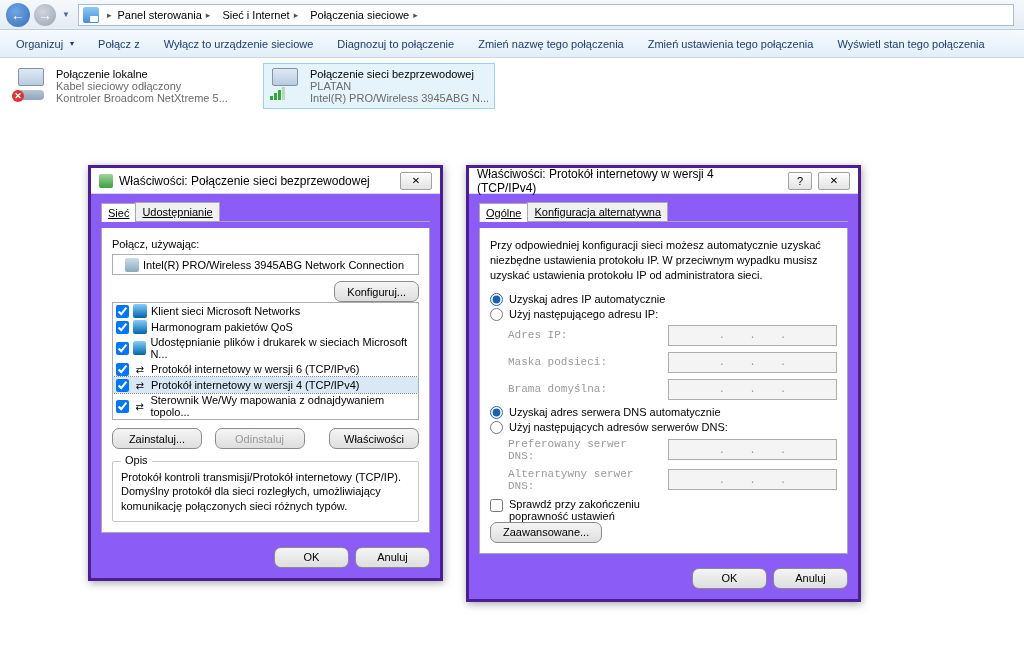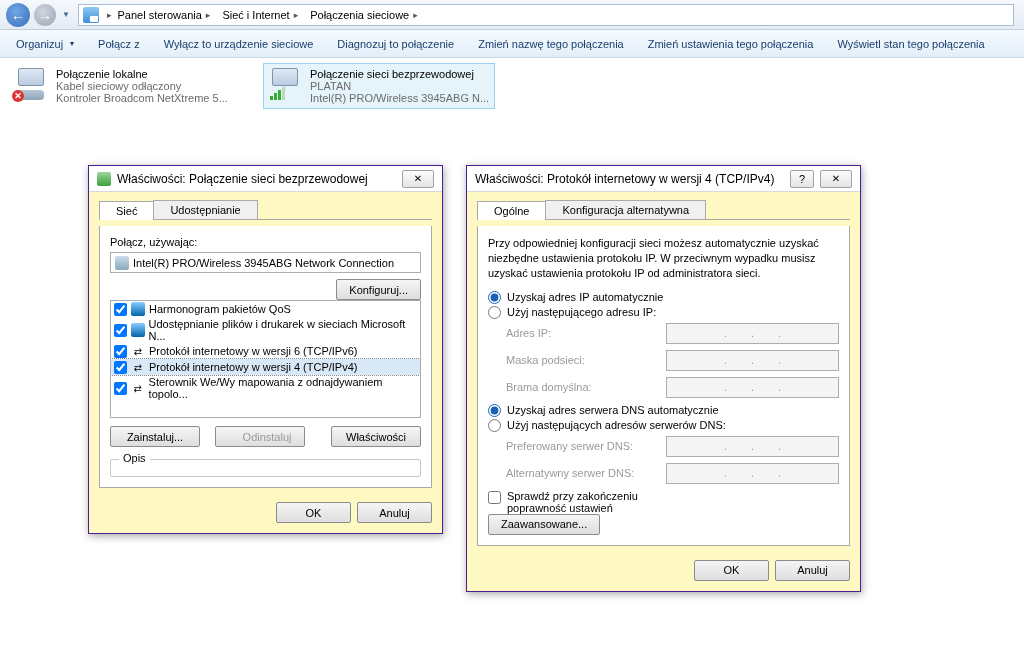--- a/index.html
+++ b/index.html
@@ -24,45 +24,45 @@
   .conn-item.sel { background:#e5f3fb; outline:1px solid #9bd1f2; }
   .conn-icon { width:36px; height:32px; position:relative; }
   .conn-icon .mon { width:26px; height:18px; background:linear-gradient(#dfe9f3,#b9cbe0); border:1px solid #7d93ae; border-radius:2px; position:absolute; top:0; left:4px; }
   .conn-icon .cable { width:30px; height:10px; position:absolute; bottom:0; left:0; background:linear-gradient(#b7c6d8,#8fa3b9); border-radius:4px; }
   .conn-icon.err::after { content:"✕"; color:#fff; background:#d33; border-radius:50%; width:12px; height:12px; font-size:9px; font-weight:bold; display:flex; align-items:center; justify-content:center; position:absolute; bottom:-2px; left:-2px;}
   .conn-icon .bars { position:absolute; bottom:0; left:2px; display:flex; gap:1px; align-items:flex-end;}
   .conn-icon .bars span{ width:3px; background:#2fae2f; }
   .conn-icon .bars span:nth-child(1){height:4px;} .conn-icon .bars span:nth-child(2){height:7px;} .conn-icon .bars span:nth-child(3){height:10px;} .conn-icon .bars span:nth-child(4){height:13px; background:#bcd7bc;}
   .conn-text .t1 { color:#000; } .conn-text .t2,.conn-text .t3 { color:#6b6b6b; }
   
-  .dlg { position:absolute; background:#fef9c3; border:1px solid #4c1d95; box-shadow:1px 2px 8px rgba(0,0,0,.35); }
+  .dlg { position:absolute; background:#8b5cf6; border:3px solid #4c1d95; box-shadow:1px 2px 8px rgba(0,0,0,.35); }
   .dlg-title { height:26px; background:#fff; border-bottom:1px solid #d8d8d8; display:flex; align-items:center; padding:0 8px; gap:6px; font-size:12px;}
   .dlg-title .spacer{flex:1;}
   .dlg-close { width:32px; height:18px; border:1px solid #a1a1a1; background:linear-gradient(#fdfdfd,#e3e3e3); display:flex; align-items:center; justify-content:center; font-size:10px; border-radius:2px; cursor:pointer;}
   .dlg-help { width:24px; height:18px; border:1px solid #a1a1a1; background:linear-gradient(#fdfdfd,#e3e3e3); display:flex; align-items:center; justify-content:center; font-size:11px; border-radius:2px; cursor:pointer;}
   .dlg-body { padding:8px 10px 10px; display:flex; flex-direction:column; gap:6px;}
   .tabs { display:flex; border-bottom:1px solid #a9a9a9; }
-  .tab { padding:3px 16px; border:1px solid #a9a9a9; border-bottom:none; background:#f0f0f0; margin-right:-1px; position:relative; cursor:pointer; }
+  .tab { padding:3px 6px; border:1px solid #a9a9a9; border-bottom:none; background:#f0f0f0; margin-right:-1px; position:relative; cursor:pointer;text-decoration:underline; }
   .tab.act { background:#fff; top:1px; }
   .tab-page { background:#fff; border:1px solid #a9a9a9; border-top:none; padding:10px; }
   
-  .field { height:21px; border:1px solid #abadb3; background:#fff; display:flex; align-items:center; padding:0 4px; width:100%; }
-  .win-btn { height:21px; min-width:75px; padding:0 12px; border:1px solid #8b8b8b; background:linear-gradient(#f5f5f5,#dedede); border-radius:2px; cursor:pointer; font-size:11px;}
+  .field { height:21px; border:1px solid #abadb3; background:#fff; display:flex; align-items:center; padding:0 12px; width:100%; }
+  .win-btn { height:21px; min-width:75px; padding:0 12px; border:1px solid #8b8b8b; background:linear-gradient(#f5f5f5,#dedede); border-radius:7px; cursor:pointer; font-size:11px;}
   .listbox { border:1px solid #abadb3; background:#fff; height:118px; overflow:hidden; }
   .li-row { display:flex; align-items:center; gap:4px; padding:1px 3px; }
   .li-row.sel { background:#d9e8f7; outline:1px dotted #888; }
   .li-row input[type=checkbox]{ width:13px; height:13px; }
   .li-icon { width:14px; height:14px; display:inline-flex; align-items:center; justify-content:center; font-size:10px;}
   .li-icon.srv { background:linear-gradient(#8cf,#06a); border-radius:2px;}
   .li-icon.proto { color:#000;}
   .group { border:1px solid #c8c8c8; border-radius:2px; padding:8px; margin-top:4px; position:relative; }
   .group-lbl { position:absolute; top:-8px; left:8px; background:#fff; padding:0 4px; }
   .radio-row { display:flex; align-items:flex-start; gap:6px; margin:2px 0; }
   .radio-row input[type=radio]{ width:13px; height:13px; accent-color:#1a61b5;}
-  .ip-grid { display:grid; grid-template-columns: 150px 1fr; gap:6px 10px; margin:4px 0 6px 18px; align-items:center;}
+  .ip-grid { display:grid; grid-template-columns: 150px 1fr; gap:6px 10px; margin:4px 0 6px 18px; align-items:center;font-family:Liberation Mono, monospace;}
   .ip-field { height:21px; border:1px solid #abadb3; background:#fff; display:flex; align-items:center; justify-content:center; gap:24px; color:#777;}
   .ip-field.dis { background:#f4f4f4; color:#a0a0a0;}
   .disabled-txt { color:#9a9a9a; }
   .btn-row { display:flex; justify-content:flex-end; gap:6px; margin-top:8px;}
 </style>
 </head>
 <body>
 
 <div class="nav-bar">
   <div class="nav-back">←</div>
@@ -144,20 +144,25 @@
         <span style="width:14px;height:14px;background:linear-gradient(#cde,#8ab);border-radius:2px;margin-right:4px;"></span>
         <span>Intel(R) PRO/Wireless 3945ABG Network Connection</span>
       </div>
       <div class="btn-row" style="margin-top:6px;">
           <button class="win-btn">Konfiguruj...</button>
         </div>
       <div class="listbox">
         <div class="li-row">
             <input type="checkbox" checked="" style="">
             <span class="li-icon srv"></span>
+            <span>Klient sieci Microsoft Networks</span>
+          </div>
+        <div class="li-row">
+            <input type="checkbox" checked="" style="">
+            <span class="li-icon srv"></span>
             <span>Harmonogram pakietów QoS</span>
           </div>
         <div class="li-row">
             <input type="checkbox" checked="" style="">
             <span class="li-icon srv"></span>
             <span>Udostępnianie plików i drukarek w sieciach Microsoft N...</span>
           </div>
         <div class="li-row">
             <input type="checkbox" checked="" style="">
             <span class="li-icon proto">⇄</span>
@@ -170,25 +175,26 @@
           </div>
         <div class="li-row">
             <input type="checkbox" checked="" style="">
             <span class="li-icon proto">⇄</span>
             <span>Sterownik We/Wy mapowania z odnajdywaniem topolo...</span>
           </div>
         <div class="li-row"></div>
       </div>
       <div class="btn-row" style="justify-content:space-between; margin-top:8px;">
         <button class="win-btn" style="min-width:90px;">Zainstaluj...</button>
-        <button class="win-btn" style="min-width:90px; color:#9a9a9a;text-align:right;" disabled="">Odinstaluj</button>
+        <button class="win-btn" style="min-width:90px; color:#9a9a9a;" disabled="">Odinstaluj</button>
         <button class="win-btn" style="min-width:90px;margin-left:12px;">Właściwości</button>
       </div>
       <div class="group" style="margin-top:12px; background:#fff;">
         <span class="group-lbl">Opis</span>
+        <div style="line-height:1.3;">Protokół kontroli transmisji/Protokół internetowy (TCP/IP). Domyślny protokół dla sieci rozległych, umożliwiający komunikację połączonych sieci różnych typów.</div>
       </div>
     </div>
     <div class="btn-row">
       <button class="win-btn">OK</button>
       <button class="win-btn">Anuluj</button>
     </div>
   </div>
 </div>
 
 <div class="dlg" style="left:466px; top:165px; width:395px;">

